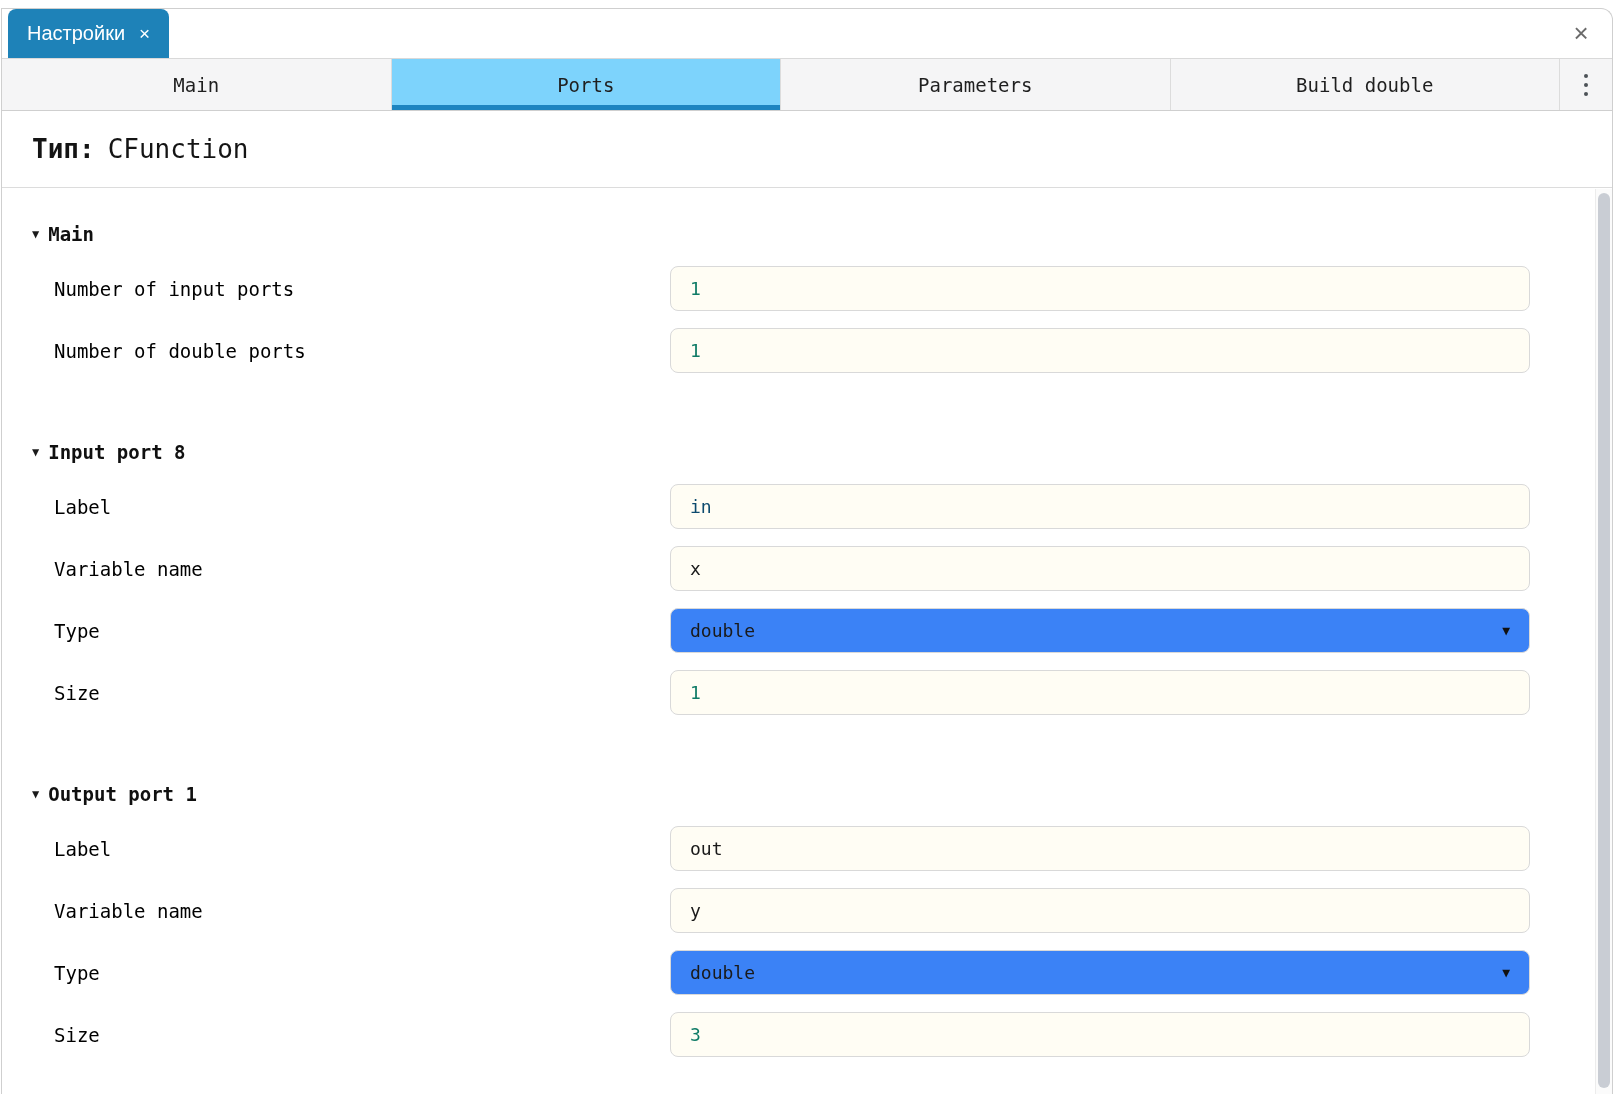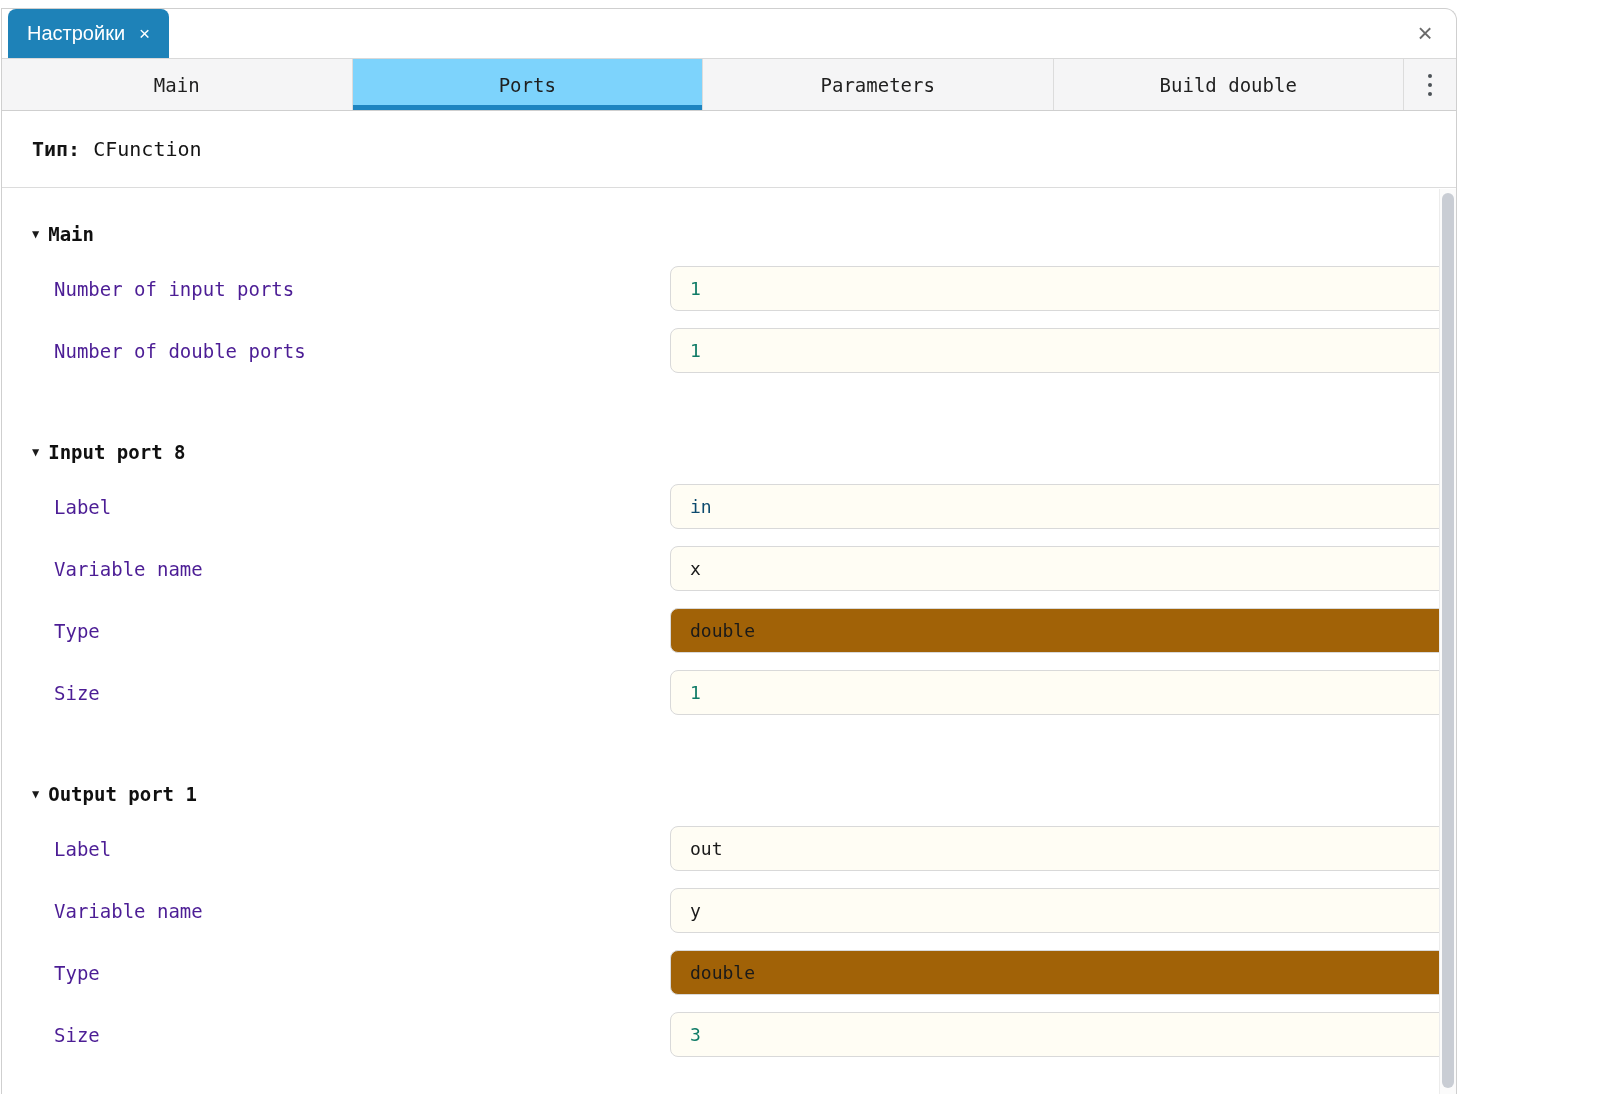--- a/index.html
+++ b/index.html
@@ -4,21 +4,21 @@
 <style>
   html,body { margin:0; padding:0; }
   body {
     width:1616px; height:1094px;
     background:#ffffff;
     font-family:"DejaVu Sans Mono", monospace;
     position:relative; overflow:hidden;
     -webkit-font-smoothing:antialiased;
   }
   .window {
-    position:absolute; left:1px; top:8px; width:1456px; height:1086px;
+    position:absolute; left:1px; top:8px; width:1612px; height:1086px;
     border:1px solid #cfcfcf; border-bottom:none;
     border-radius:0 12px 0 0;
     background:#fff; box-sizing:border-box;
   }
   
   .titlebar { position:relative; height:49px; }
   .doc-tab {
     position:absolute; left:6px; top:0; height:49px;
     display:flex; align-items:center; gap:14px;
     padding:0 19px;
@@ -55,47 +55,47 @@
   .kebab {
     flex:0 0 52px; display:flex; flex-direction:column;
     align-items:center; justify-content:center; cursor:pointer;
   }
   .kebab .dot { width:4px; height:4px; border-radius:50%; background:#4c5257; margin:2.5px 0; }
   
   .type-row {
     height:77px; box-sizing:border-box;
     display:flex; align-items:center; padding-left:30px;
     border-bottom:1px solid #dcdcdc;
-    font-size:20px; color:#141414;
+    font-size:26px; color:#141414;
   }
   .type-label { font-weight:bold; margin-right:13px; }
   
   .content { position:relative; height:906px; }
   .sections { height:100%; overflow:hidden; }
   .sec-header {
     margin:64px 0 0 30px; height:30px;
     display:flex; align-items:center; gap:9px;
     font-size:19px; font-weight:bold; color:#101010; cursor:pointer;
   }
   .section:first-child .sec-header { margin-top:31px; }
   .tri { font-size:12px; color:#1a1a1a; line-height:1; }
   .row { position:relative; height:45px; margin-top:17px; }
   .row-label {
     position:absolute; left:52px; top:50%; transform:translateY(-50%);
-    font-size:19px; color:#4c1d95; white-space:nowrap;
+    font-size:19px; color:#000000; white-space:nowrap;
   }
   .field {
     position:absolute; left:668px; top:0; width:860px; height:45px;
     box-sizing:border-box;
     border:1px solid #d9d9d9; border-radius:8px;
     display:flex; align-items:center; padding:0 19px;
     font-size:18px; cursor:text;
   }
   .field.text-field { background:#fffdf4; }
-  .field.select-field { background:#a16207; justify-content:space-between; cursor:pointer; }
+  .field.select-field { background:#3b82f6; justify-content:space-between; cursor:pointer; }
   .select-arrow { font-size:13px; color:#111; }
   
   .scrollbar {
     position:absolute; top:1px; right:0; bottom:0; width:17px;
     background:#fbfbfb; border-left:1px solid #ececec; box-sizing:border-box;
   }
   .scroll-thumb {
     position:absolute; left:2px; top:4px; width:12px; height:calc(100% - 10px);
     background:#c9cdd4; border-radius:7px;
   }

